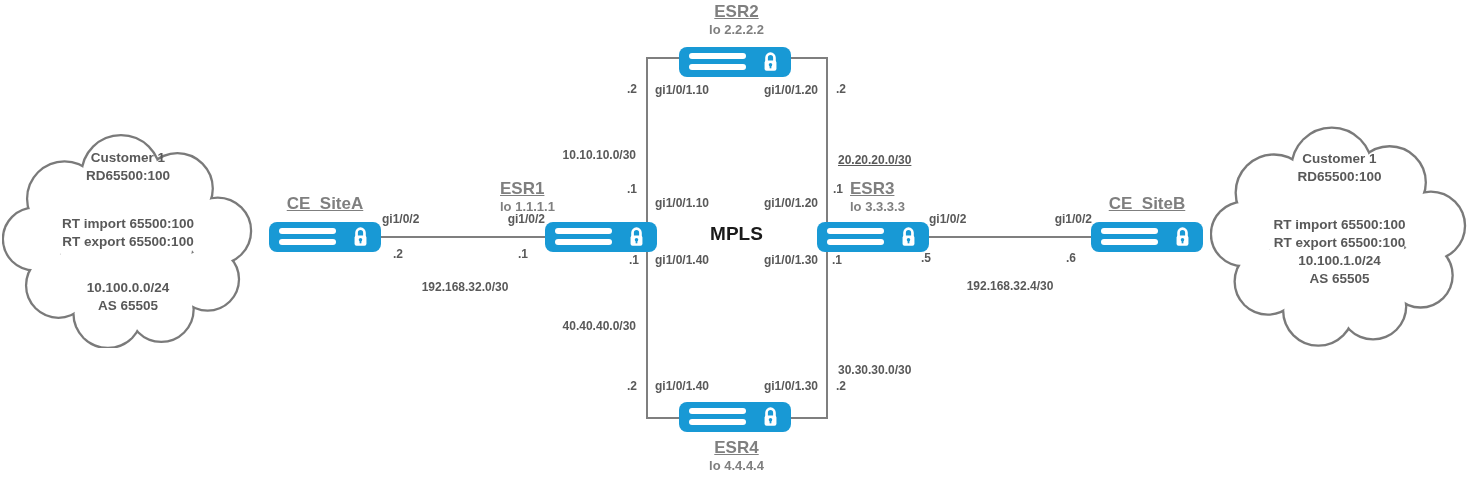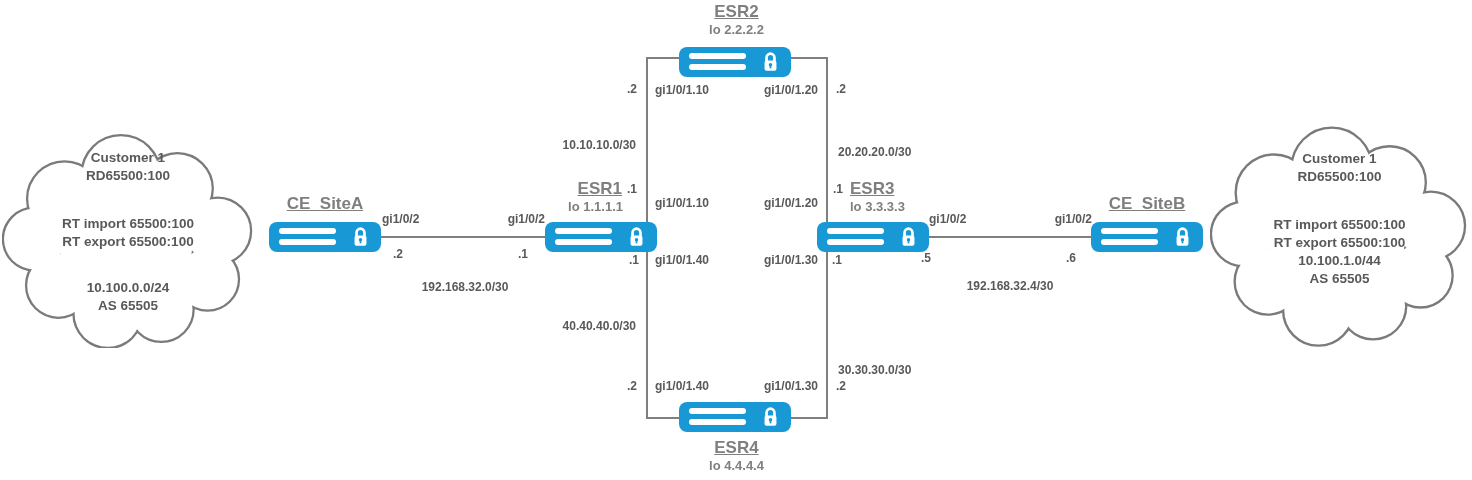--- a/index.html
+++ b/index.html
@@ -15,21 +15,21 @@
   }
   .router .bar{position:absolute;left:10px;width:57px;height:6px;border-radius:3px;background:#ffffff;}
   .router .bar.b1{top:6px;}
   .router .bar.b2{top:17px;}
   .router svg.lock{position:absolute;right:11px;top:3px;width:19px;height:24px;}
   .lbl{position:absolute;font-size:12px;font-weight:700;color:#595959;white-space:nowrap;z-index:3;line-height:13px;}
   .lbl.r{text-align:right;}
   .lbl.c{text-align:center;margin-top:33px;}
   .devname{position:absolute;font-size:17px;font-weight:700;color:#7f7f7f;white-space:nowrap;z-index:3;line-height:19px;text-decoration:underline;}
   .loname{position:absolute;font-size:13px;font-weight:700;color:#7f7f7f;white-space:nowrap;z-index:3;line-height:18px;}
-  .devname.r,.loname.r{text-align:right;}
+  .devname.r,.loname.r{text-align:left;}
   .devname.c,.loname.c{text-align:center;}
   .mpls{position:absolute;left:646px;top:223px;width:181px;text-align:center;
         font-size:19px;font-weight:700;color:#1a1a1a;z-index:3;}
   .cloud{position:absolute;z-index:1;}
   .cloudtext{position:absolute;text-align:center;color:#595959;font-weight:700;
              font-size:13.5px;line-height:18px;z-index:3;}
   .sp30{height:30px;}
   .sp28{height:28px;}
 </style>
 </head>
@@ -104,21 +104,21 @@
         <circle cx="32" cy="112" r="30"></circle>
       <circle cx="123" cy="115" r="66"></circle>
     </g>
   </svg>
   <div class="cloudtext" style="left:1222px;top:150px;width:235px;">
     <div>Customer 1</div>
     <div>RD65500:100</div>
     <div class="sp30"></div>
     <div>RT import 65500:100</div>
     <div>RT export 65500:100</div>
-    <div>10.100.1.0/44</div>
+    <div>10.100.1.0/24</div>
     <div>AS 65505</div>
   </div>
 
   <div class="router" style="left:269px;top:222px;">
     <div class="bar b1"></div>
     <div class="bar b2"></div>
     <svg class="lock" viewBox="0 0 24 30">
       <path d="M7 14 V9.5 a5 5 0 0 1 10 0 V14" fill="none" stroke="#ffffff" stroke-width="3.4"></path>
       <rect x="4.5" y="13" width="15" height="13" rx="2.5" fill="#ffffff"></rect>
       <circle cx="12" cy="18.5" r="2.2" fill="#1899d5"></circle>
@@ -184,42 +184,43 @@
 
   <div class="devname c" style="left:646px;top:2px;width:181px;">ESR2</div>
   <div class="loname c" style="left:646px;top:21px;width:181px;">lo 2.2.2.2</div>
 
   <div class="devname" style="left:850px;top:179px;">ESR3</div>
   <div class="loname" style="left:850px;top:198px;">lo 3.3.3.3</div>
 
   <div class="devname c" style="left:646px;top:438px;width:181px;">ESR4</div>
   <div class="loname c" style="left:646px;top:457px;width:181px;">lo 4.4.4.4</div>
 
+  <div class="mpls">MPLS</div>
 
   <div class="lbl" style="left:382px;top:213px;">gi1/0/2</div>
   <div class="lbl r" style="left:483px;top:213px;width:62px;">gi1/0/2</div>
   <div class="lbl" style="left:393px;top:248px;">.2</div>
   <div class="lbl c" style="left:413px;top:248px;width:104px;">192.168.32.0/30</div>
   <div class="lbl" style="left:518px;top:248px;">.1</div>
 
   <div class="lbl" style="left:929px;top:213px;">gi1/0/2</div>
   <div class="lbl r" style="left:1030px;top:213px;width:62px;">gi1/0/2</div>
   <div class="lbl" style="left:921px;top:252px;">.5</div>
   <div class="lbl c" style="left:960px;top:247px;width:100px;">192.168.32.4/30</div>
   <div class="lbl" style="left:1066px;top:252px;">.6</div>
 
   <div class="lbl r" style="left:597px;top:83px;width:40px;">.2</div>
   <div class="lbl" style="left:655px;top:84px;">gi1/0/1.10</div>
-  <div class="lbl r" style="left:536px;top:139px;width:100px;">10.10.10.0/30</div>
+  <div class="lbl r" style="left:536px;top:149px;width:100px;">10.10.10.0/30</div>
   <div class="lbl" style="left:627px;top:183px;">.1</div>
   <div class="lbl" style="left:655px;top:197px;">gi1/0/1.10</div>
 
   <div class="lbl r" style="left:740px;top:84px;width:78px;">gi1/0/1.20</div>
   <div class="lbl" style="left:836px;top:83px;">.2</div>
-  <div class="lbl" style="left:838px;top:146px;">20.20.20.0/30</div>
+  <div class="lbl" style="left:838px;top:154px;text-decoration:underline;">20.20.20.0/30</div>
   <div class="lbl" style="left:833px;top:183px;">.1</div>
   <div class="lbl r" style="left:740px;top:197px;width:78px;">gi1/0/1.20</div>
 
   <div class="lbl r" style="left:600px;top:254px;width:39px;">.1</div>
   <div class="lbl" style="left:655px;top:254px;">gi1/0/1.40</div>
   <div class="lbl r" style="left:536px;top:320px;width:100px;">40.40.40.0/30</div>
   <div class="lbl r" style="left:597px;top:380px;width:40px;">.2</div>
   <div class="lbl" style="left:655px;top:380px;">gi1/0/1.40</div>
 
   <div class="lbl r" style="left:740px;top:254px;width:78px;">gi1/0/1.30</div>

